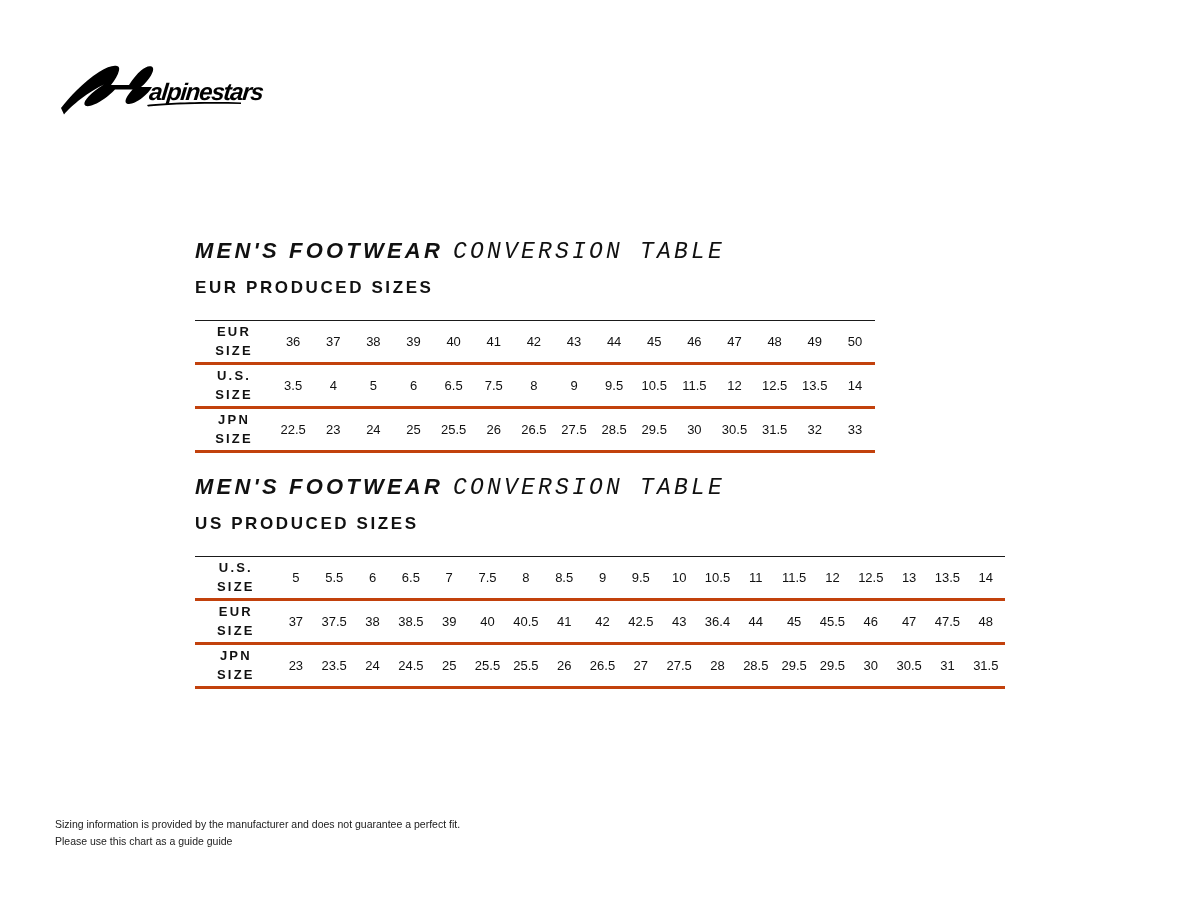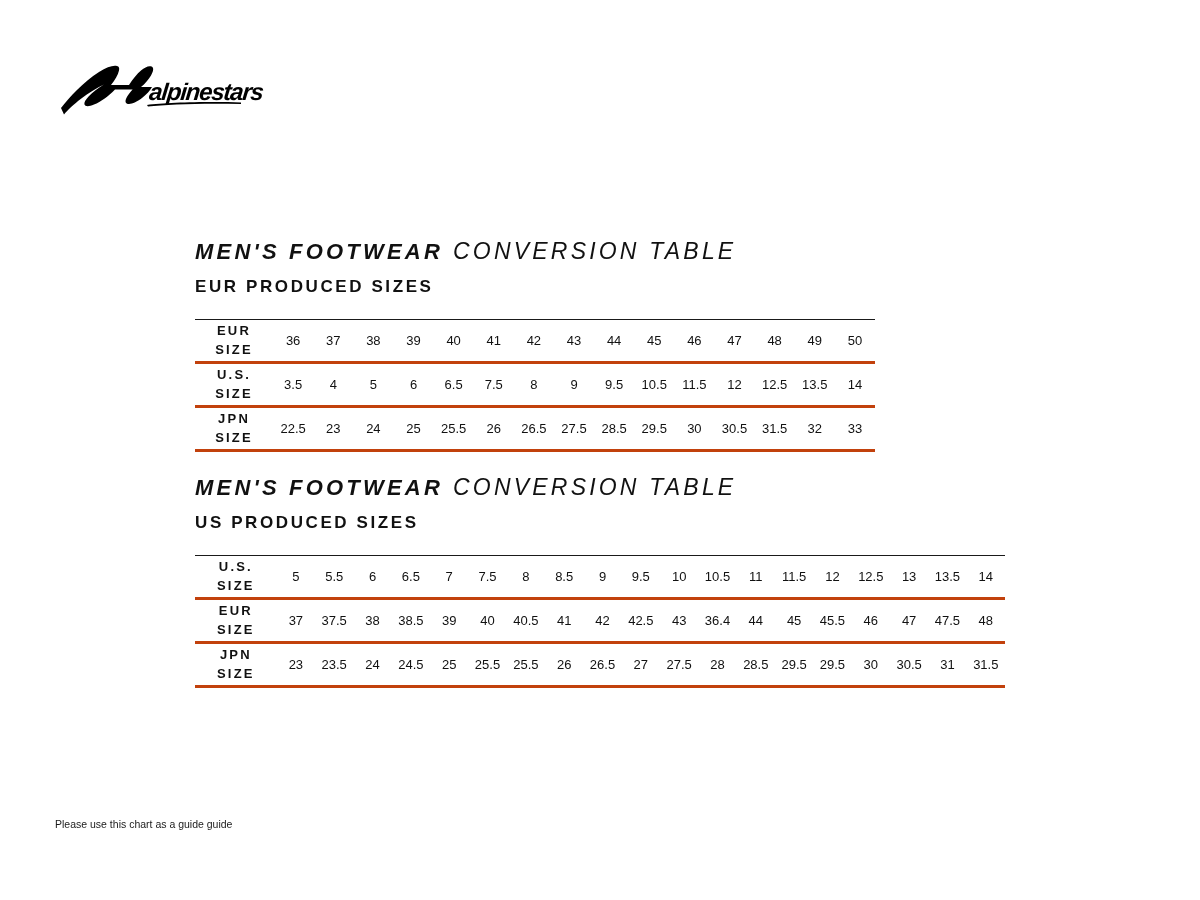--- a/index.html
+++ b/index.html
@@ -45,20 +45,21 @@
     font-style: italic;
     font-size: 22px;
     letter-spacing: 3.2px;
   }
   .title-light {
     font-weight: normal;
     font-style: italic;
     font-size: 23px;
     letter-spacing: 3.2px;
     margin-left: 10px;
+    font-family: Liberation Mono, monospace;
   }
   .subtitle {
     font-weight: bold;
     font-size: 17px;
     letter-spacing: 2.6px;
     margin-bottom: 22px;
   }
 
   table.conv {
     border-collapse: collapse;
@@ -286,14 +287,15 @@
         <td class="cell">30</td>
         <td class="cell">30.5</td>
         <td class="cell">31</td>
         <td class="cell">31.5</td>
       </tr>
     </tbody>
   </table>
 </div>
 
 <div class="footer">
+  <div>Sizing information is provided by the manufacturer and does not guarantee a perfect fit.</div>
   <div>Please use this chart as a guide guide</div>
 </div>
 
 </body></html>

